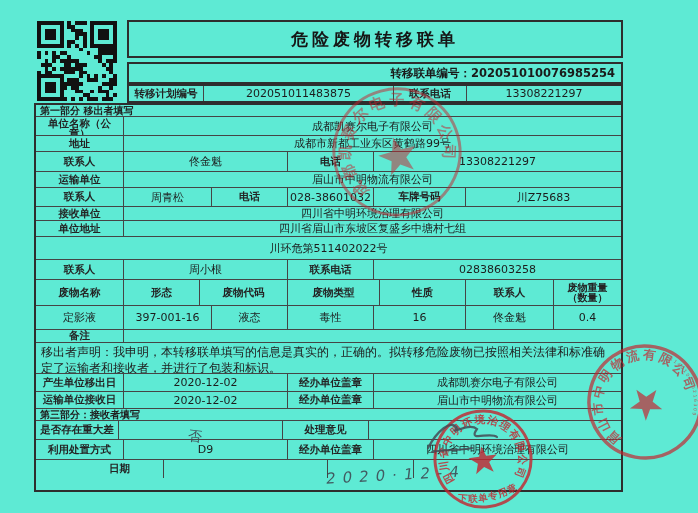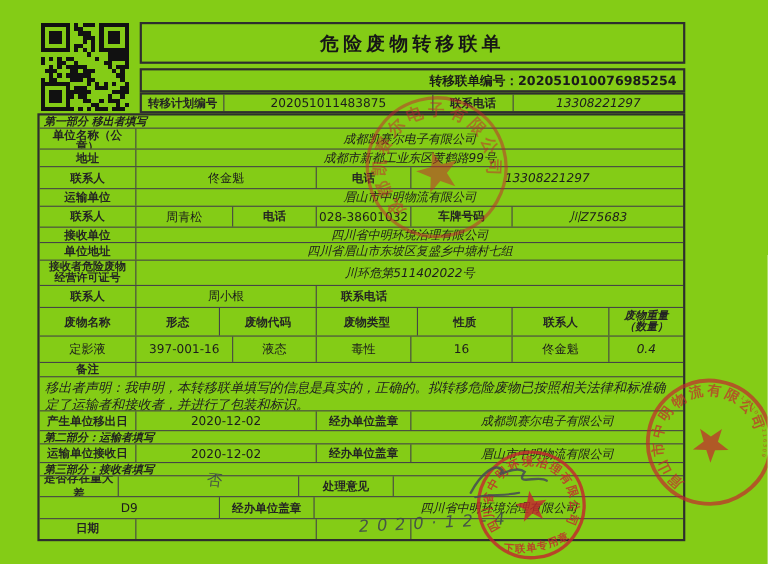--- a/index.html
+++ b/index.html
@@ -1,38 +1,38 @@
 <!DOCTYPE html>
 <html><head>
 <meta charset="utf-8">
 <style>
   html,body{margin:0;padding:0;background:#ffffff;}
   body{font-family:"DejaVu Sans","Liberation Sans",sans-serif;color:#1d1d1d;}
-  .sheet{position:relative;width:698px;height:513px;background:#84cc16;overflow:hidden;}
+  .sheet{position:relative;width:698px;height:513px;background:#5eead4;overflow:hidden;}
 
   
   .qr{position:absolute;left:36px;top:21px;width:82px;height:80px;}
 
   
   .box{position:absolute;left:127px;width:496px;border:2px solid #2e2e2e;box-sizing:border-box;background:transparent;}
   .title-box{top:20px;height:38px;display:flex;align-items:center;justify-content:center;
              font-size:17px;font-weight:bold;letter-spacing:4px;color:#161616;}
   .serial-box{top:62px;height:22px;display:flex;align-items:center;justify-content:flex-end;
               padding-right:6px;font-size:11.5px;font-weight:bold;color:#1a1a1a;}
   .plan-row{top:84px;height:19px;display:flex;}
 
   
   .main{position:absolute;left:34px;top:103px;width:589px;height:389px;border:2px solid #2e2e2e;
         box-sizing:border-box;display:flex;flex-direction:column;}
   .row{display:flex;border-bottom:1px solid #454545;flex:0 0 auto;box-sizing:border-box;}
-  .row:last-child{border-bottom:none;}
+  .row:last-child{border-bottom:none;margin-left:40px;}
   .c{border-right:1px solid #454545;box-sizing:border-box;display:flex;align-items:center;
      justify-content:center;text-align:center;overflow:hidden;}
   .c:last-child{border-right:none;}
-  .flex1{flex:1;font-style:italic;}
+  .flex1{flex:1;}
   .lab{font-weight:bold;font-size:10.5px;color:#242424;}
   .val{font-size:11px;color:#1c1c1c;}
   .bar{font-weight:bold;font-size:10px;color:#202020;justify-content:flex-start;padding-left:4px;}
   .cblock{display:block;line-height:9.5px;padding:2px 10px 0;}
   .mline{line-height:10px;font-size:10px;padding:0 7px;}
   .decl{font-size:12px;line-height:1.32;text-align:left;align-items:flex-start;
         justify-content:flex-start;padding:2px 5px;color:#202020;}
 
   
   .hand{position:absolute;color:#3d434e;pointer-events:none;}
@@ -336,28 +336,28 @@
       <div class="c lab" style="width:88px">接收单位</div>
       <div class="c val flex1">四川省中明环境治理有限公司</div>
     </div>
 
     <div class="row" style="height:16px">
       <div class="c lab" style="width:88px">单位地址</div>
       <div class="c val flex1">四川省眉山市东坡区复盛乡中塘村七组</div>
     </div>
 
     <div class="row" style="height:23px">
-      <div class="c lab mline" style="width:88px">接收者危险废物经营许可证号</div>
       <div class="c val flex1">川环危第511402022号</div>
     </div>
 
     <div class="row" style="height:20px">
       <div class="c lab" style="width:88px">联系人</div>
       <div class="c val" style="width:164px">周小根</div>
       <div class="c lab" style="width:86px">联系电话</div>
+      <div class="c val flex1">02838603258</div>
     </div>
 
     <div class="row" style="height:26px">
       <div class="c lab" style="width:88px">废物名称</div>
       <div class="c lab" style="width:76px">形态</div>
       <div class="c lab" style="width:88px">废物代码</div>
       <div class="c lab" style="width:92px">废物类型</div>
       <div class="c lab" style="width:86px">性质</div>
       <div class="c lab" style="width:88px">联系人</div>
       <div class="c lab mline flex1">废物重量（数量）</div>
@@ -382,43 +382,41 @@
       <div class="c decl flex1">移出者声明：我申明，本转移联单填写的信息是真实的，正确的。拟转移危险废物已按照相关法律和标准确定了运输者和接收者，并进行了包装和标识。</div>
     </div>
 
     <div class="row" style="height:18px">
       <div class="c lab" style="width:88px">产生单位移出日</div>
       <div class="c val" style="width:164px">2020-12-02</div>
       <div class="c lab" style="width:86px">经办单位盖章</div>
       <div class="c val flex1">成都凯赛尔电子有限公司</div>
     </div>
 
-    <div class="row" style="height:12px">
-      <div class="c bar flex1">第二部分：运输者填写</div>
-    </div>
 
     <div class="row" style="height:17px">
       <div class="c lab" style="width:88px">运输单位接收日</div>
       <div class="c val" style="width:164px">2020-12-02</div>
       <div class="c lab" style="width:86px">经办单位盖章</div>
       <div class="c val flex1">眉山市中明物流有限公司</div>
     </div>
 
     <div class="row" style="height:12px">
       <div class="c bar flex1">第三部分：接收者填写</div>
     </div>
 
     <div class="row" style="height:19px">
-      <div class="c lab" style="width:72px">是否存在重大差</div>
+      <div class="c lab" style="width:83px">是否存在重大差</div>
       <div class="c val" style="width:164px"></div>
       <div class="c lab" style="width:86px">处理意见</div>
       <div class="c val flex1"></div>
     </div>
 
     <div class="row" style="height:20px">
+      <div class="c lab" style="width:88px">利用处置方式</div>
       <div class="c val" style="width:164px">D9</div>
       <div class="c lab" style="width:86px">经办单位盖章</div>
       <div class="c val flex1">四川省中明环境治理有限公司</div>
     </div>
 
     <div class="row" style="height:18px">
       <div class="c lab" style="width:88px">日期</div>
       <div class="c val" style="width:164px"></div>
       <div class="c val" style="width:86px"></div>
       <div class="c val flex1"></div>

